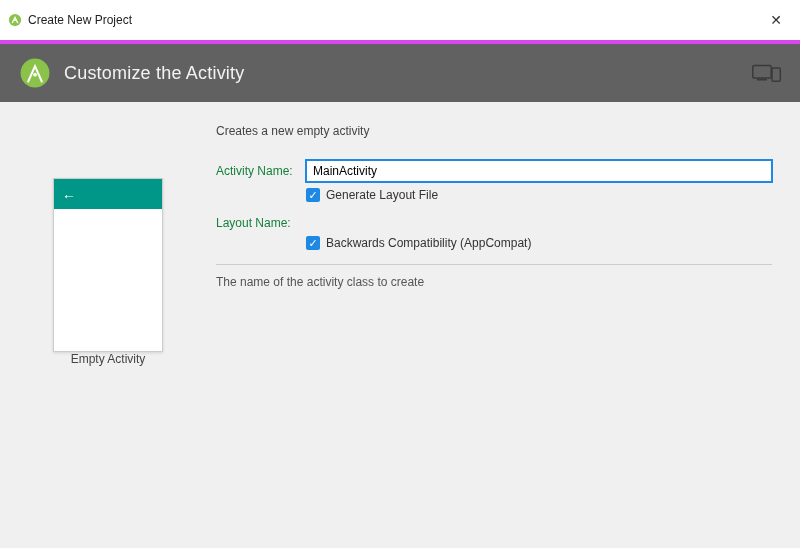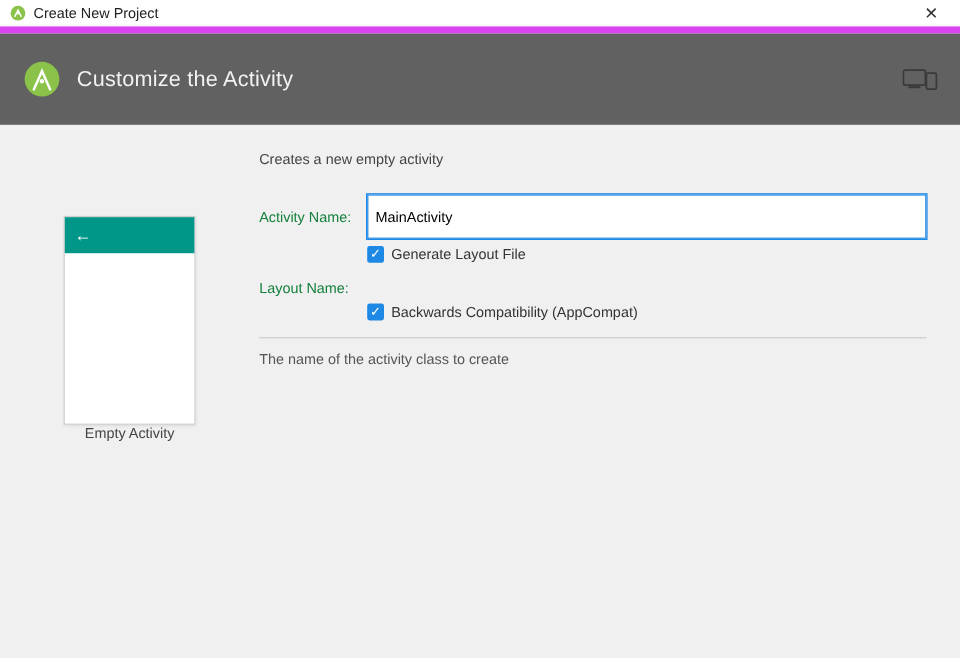--- a/index.html
+++ b/index.html
@@ -6,36 +6,36 @@
     body {
       width: 800px; height: 548px;
       font-family: "Segoe UI", Tahoma, sans-serif;
       font-size: 12px;
       background: #f0f0f0;
       color: #333;
       overflow: hidden;
       position: relative;
     }
     .titlebar {
-      height: 28px;
+      height: 44px;
       display: flex;
       align-items: center;
       padding: 0 8px;
       background: #fff;
-      border-bottom: 6px solid #d946ef;
+      border-bottom: 4px solid #d946ef;
     }
     .titlebar .app-icon { width: 14px; height: 14px; margin-right: 6px; }
     .titlebar .title { flex: 1; font-size: 12px; color: #222; }
     .titlebar .close {
       width: 32px; height: 20px;
       display: flex; align-items: center; justify-content: center;
       font-size: 14px; color: #333;
     }
     .header {
-      height: 76px;
+      height: 58px;
       background: #616161;
       display: flex;
       align-items: center;
       padding: 0 18px;
       color: #f2f2f2;
     }
     .header .logo { width: 34px; height: 34px; margin-right: 12px; }
     .header .heading { font-size: 18px; font-weight: 400; letter-spacing: .2px; flex: 1; }
     .header .screens-icon { width: 30px; height: 22px; }
     .body {
@@ -76,21 +76,21 @@
       margin-bottom: 6px;
     }
     .form-row label.fl {
       width: 90px;
       text-align: left;
       font-size: 12px;
       color: #15803d;
     }
     .form-row input[type="text"] {
       flex: 1;
-      height: 37px;
+      height: 22px;
       padding: 2px 6px;
       font-size: 12px;
       border: 1px solid #aaa;
       background: #fff;
       outline: none;
     }
     .form-row input[type="text"].focused {
       border-color: #1e88e5;
       box-shadow: 0 0 0 1px #1e88e5;
     }

